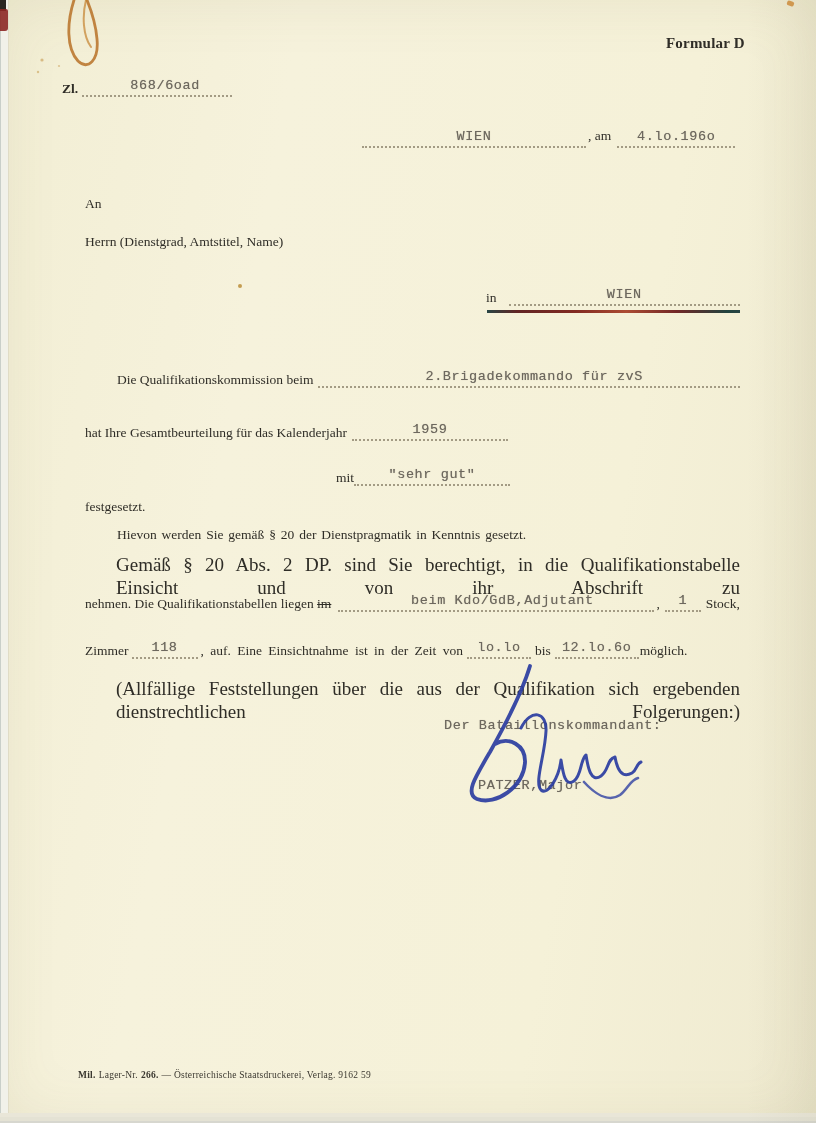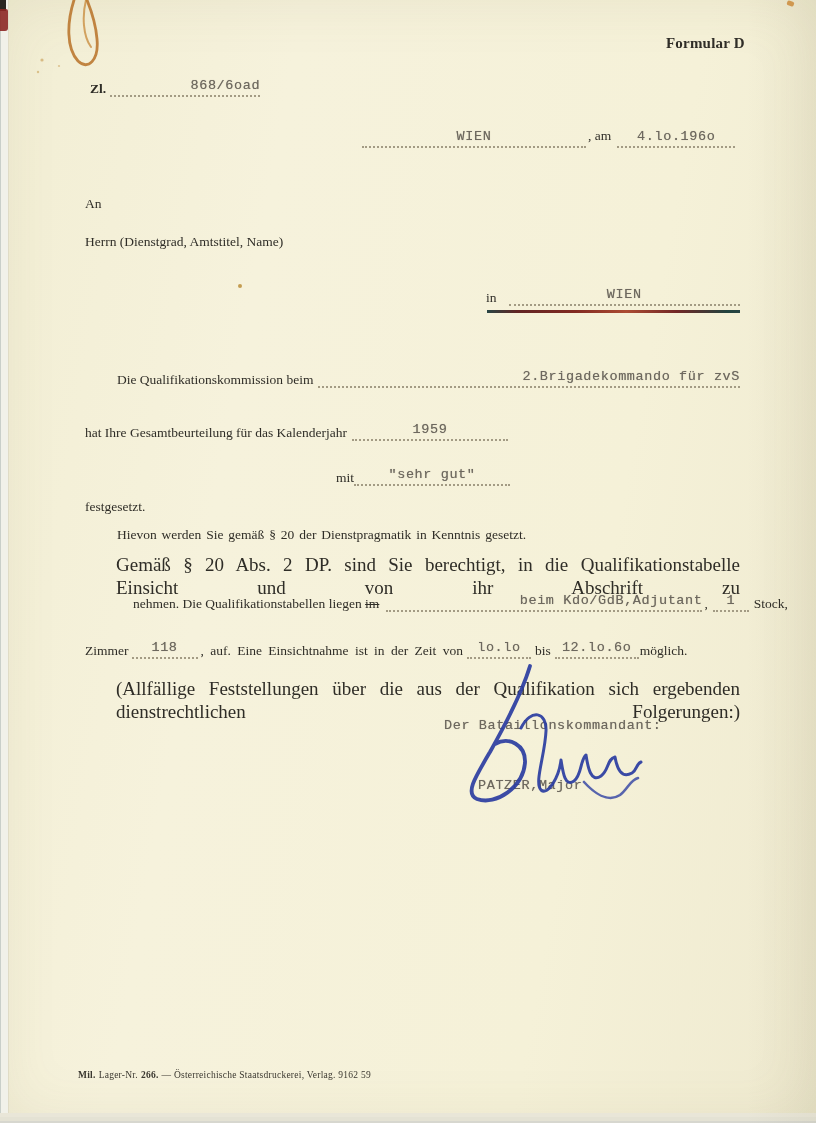--- a/index.html
+++ b/index.html
@@ -22,21 +22,21 @@
   .speck-tr{position:absolute;left:787px;top:1px;width:7px;height:5px;background:#c87f28;
     transform:rotate(20deg);opacity:.75;border-radius:2px;}
   .ink-dot{position:absolute;left:238px;top:284px;width:4px;height:4px;background:#b8872e;
     border-radius:50%;opacity:.8;}
   
   .row{position:absolute;display:flex;align-items:flex-end;}
   .plabel{font-size:13.5px;line-height:1.15;white-space:pre;}
   .bold{font-weight:bold;}
   .field{display:inline-flex;align-items:flex-end;justify-content:center;
     border-bottom:2px dotted #a39b84;height:24px;box-sizing:border-box;}
-  .field.left{justify-content:flex-end;}
+  .field.left{justify-content:center;}
   .typed{font-family:"Liberation Mono","DejaVu Sans Mono",monospace;font-size:13.5px;
     letter-spacing:.6px;color:#6d685e;white-space:nowrap;line-height:1;margin-bottom:3px;
     text-shadow:0 0 .7px rgba(109,104,94,.65);}
   .typed-free{position:absolute;font-family:"Liberation Mono","DejaVu Sans Mono",monospace;
     font-size:13.5px;letter-spacing:.6px;color:#6d685e;white-space:nowrap;
     text-shadow:0 0 .7px rgba(109,104,94,.65);}
   .struck{text-decoration:line-through;text-decoration-thickness:1.2px;}
   .just{position:absolute;font-size:19px;line-height:1.2;text-align:justify;
     text-align-last:justify;word-spacing:1.5px;}
   .formular{position:absolute;font-size:15px;font-weight:bold;letter-spacing:.2px;}
@@ -63,21 +63,21 @@
     <path d="M46,0 C39,22 38,48 50,61 C60,71 71,60 69,39 C68,26 63,10 59,0" fill="none" stroke="#b4691c" stroke-width="2.8" stroke-linecap="round" opacity="0.8"></path>
     <path d="M58,0 C54,16 55,36 63,47" fill="none" stroke="#c5812d" stroke-width="2" stroke-linecap="round" opacity="0.7"></path>
     <circle cx="14" cy="60" r="1.6" fill="#c79a4e" opacity="0.6"></circle>
     <circle cx="10" cy="72" r="1.2" fill="#c79a4e" opacity="0.55"></circle>
     <circle cx="31" cy="66" r="1.1" fill="#c79a4e" opacity="0.5"></circle>
   </svg>
 
   <div class="formular" style="left:666px;top:35px;">Formular D</div>
 
   <div class="row" style="left:62px;top:73px;">
-    <span class="plabel bold" style="margin-right:4px;margin-left:28px;">Zl.</span>
+    <span class="plabel bold" style="margin-right:4px;">Zl.</span>
     <span class="field left" style="width:150px;padding-left:16px;">
       <span class="typed">868/6oad</span>
     </span>
   </div>
 
   <div class="row" style="left:362px;top:124px;">
     <span class="field" style="width:224px;">
       <span class="typed">WIEN</span>
     </span>
     <span class="plabel" style="margin:0 6px 4px 2px;">, am</span>
@@ -126,21 +126,21 @@
   <div class="row" style="left:85px;top:499px;">
     <span class="plabel">festgesetzt.</span>
   </div>
 
   <div class="row" style="left:117px;top:527px;">
     <span class="plabel" style="word-spacing:1.5px;">Hievon werden Sie gemäß § 20 der Dienstpragmatik in Kenntnis gesetzt.</span>
   </div>
 
   <div class="just" style="left:116px;top:554px;width:624px;">Gemäß § 20 Abs. 2 DP. sind Sie berechtigt, in die Qualifikationstabelle Einsicht und von ihr Abschrift zu</div>
 
-  <div class="row" style="left:85px;top:588px;width:655px;margin-left:48px;">
+  <div class="row" style="left:85px;top:588px;width:655px;">
     <span class="plabel">nehmen. Die Qualifikationstabellen liegen </span>
       <span class="plabel struck">im</span>
     <span class="field left" style="flex:1;margin-left:7px;padding-left:12px;">
       <span class="typed">beim Kdo/GdB,Adjutant</span>
     </span>
     <span class="plabel" style="margin:0 5px 0 2px;">,</span>
     <span class="field" style="width:36px;margin-right:5px;">
       <span class="typed">1</span>
     </span>
     <span class="plabel">Stock,</span>

